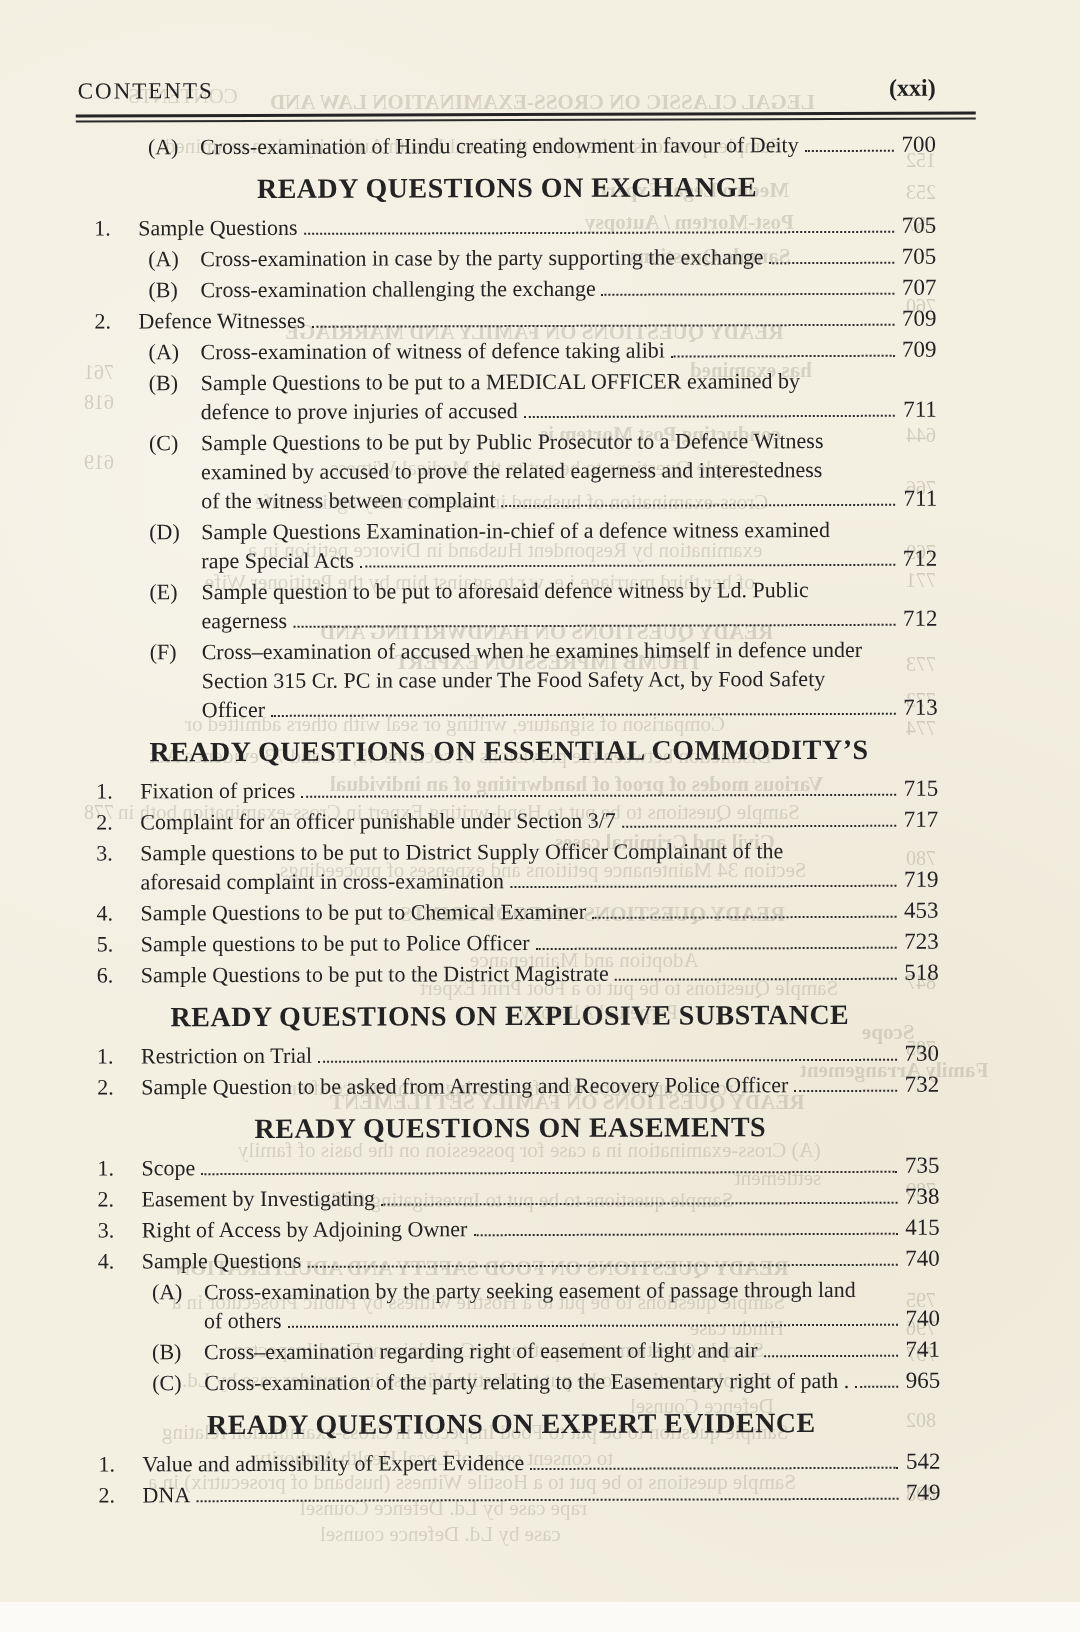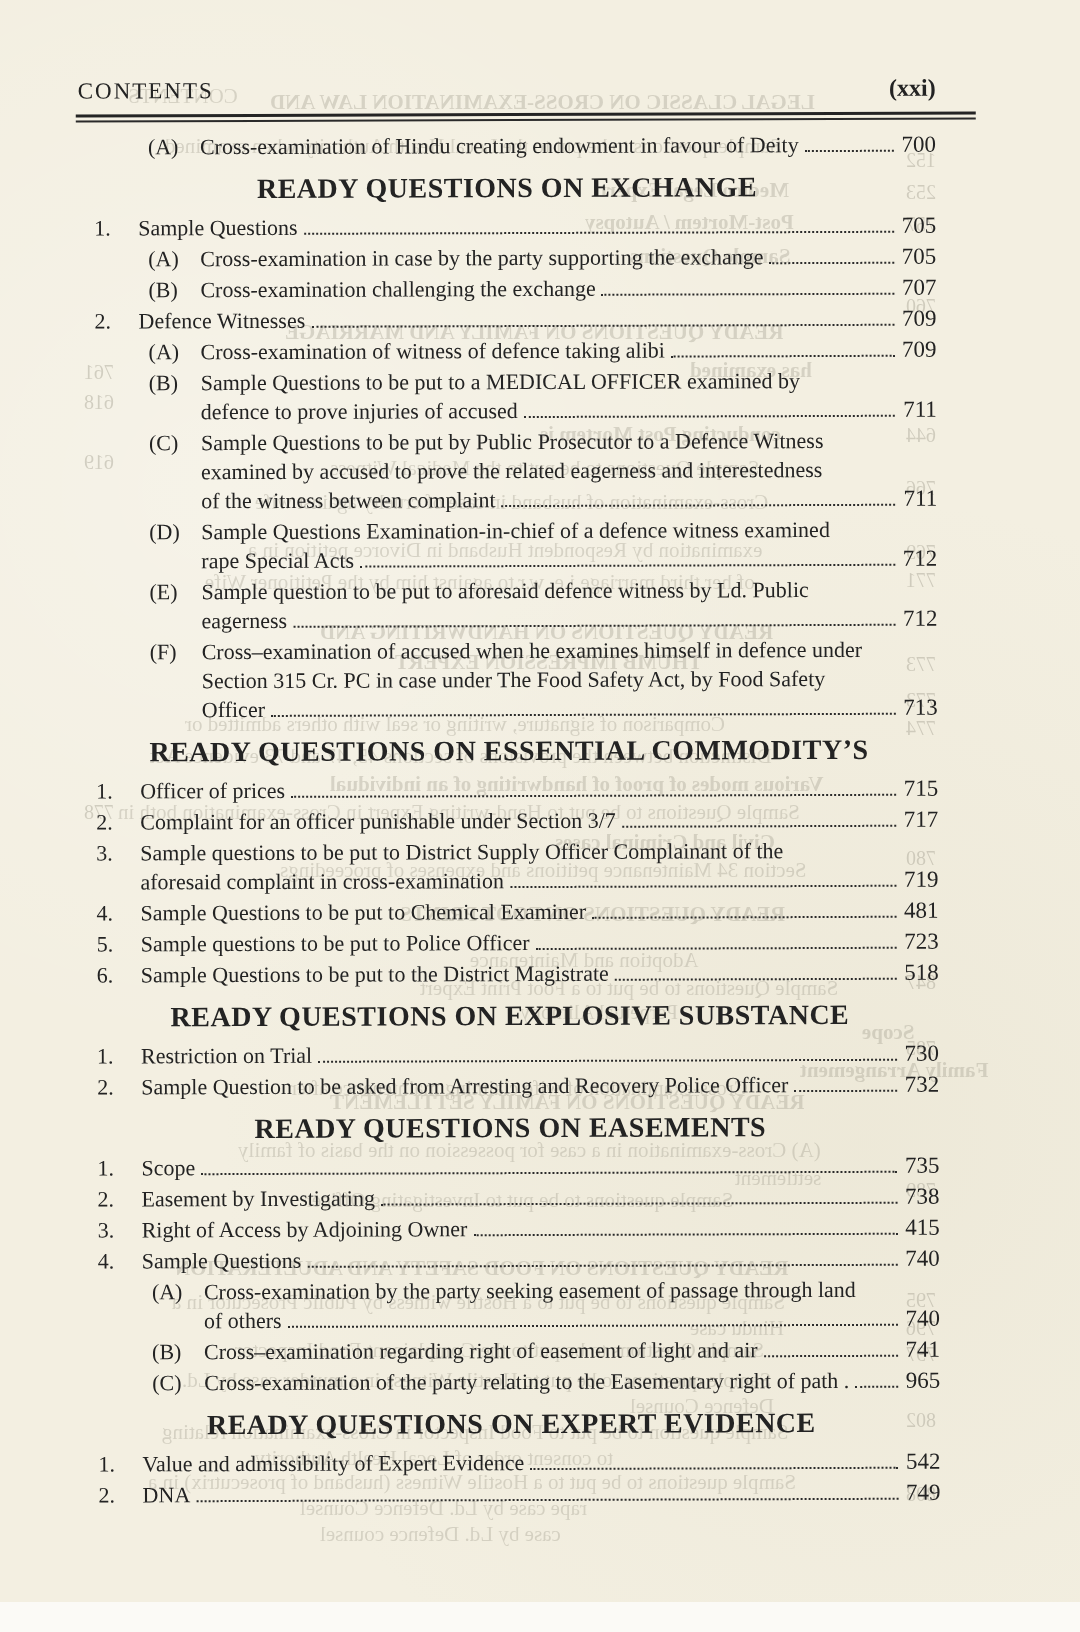--- a/index.html
+++ b/index.html
@@ -247,21 +247,21 @@
             <span class="lbl"></span>
             <span class="txt">Officer</span>
             <span class="leader"></span>
             <span class="pg">713</span>
           </div>
         </div>
         <div class="toc-heading">READY QUESTIONS ON ESSENTIAL COMMODITY’S</div>
         <div class="toc-item lvl0">
           <div class="toc-row">
             <span class="lbl">1.</span>
-            <span class="txt">Officer of prices</span>
+            <span class="txt">Fixation of prices</span>
             <span class="leader"></span>
             <span class="pg">715</span>
           </div>
         </div>
         <div class="toc-item lvl0">
           <div class="toc-row">
             <span class="lbl">2.</span>
             <span class="txt">Complaint for an officer punishable under Section 3/7</span>
             <span class="leader"></span>
             <span class="pg">717</span>
@@ -277,21 +277,21 @@
             <span class="txt">aforesaid complaint in cross-examination</span>
             <span class="leader"></span>
             <span class="pg">719</span>
           </div>
         </div>
         <div class="toc-item lvl0">
           <div class="toc-row">
             <span class="lbl">4.</span>
             <span class="txt">Sample Questions to be put to Chemical Examiner</span>
             <span class="leader"></span>
-            <span class="pg">481</span>
+            <span class="pg">453</span>
           </div>
         </div>
         <div class="toc-item lvl0">
           <div class="toc-row">
             <span class="lbl">5.</span>
             <span class="txt">Sample questions to be put to Police Officer</span>
             <span class="leader"></span>
             <span class="pg">723</span>
           </div>
         </div>

